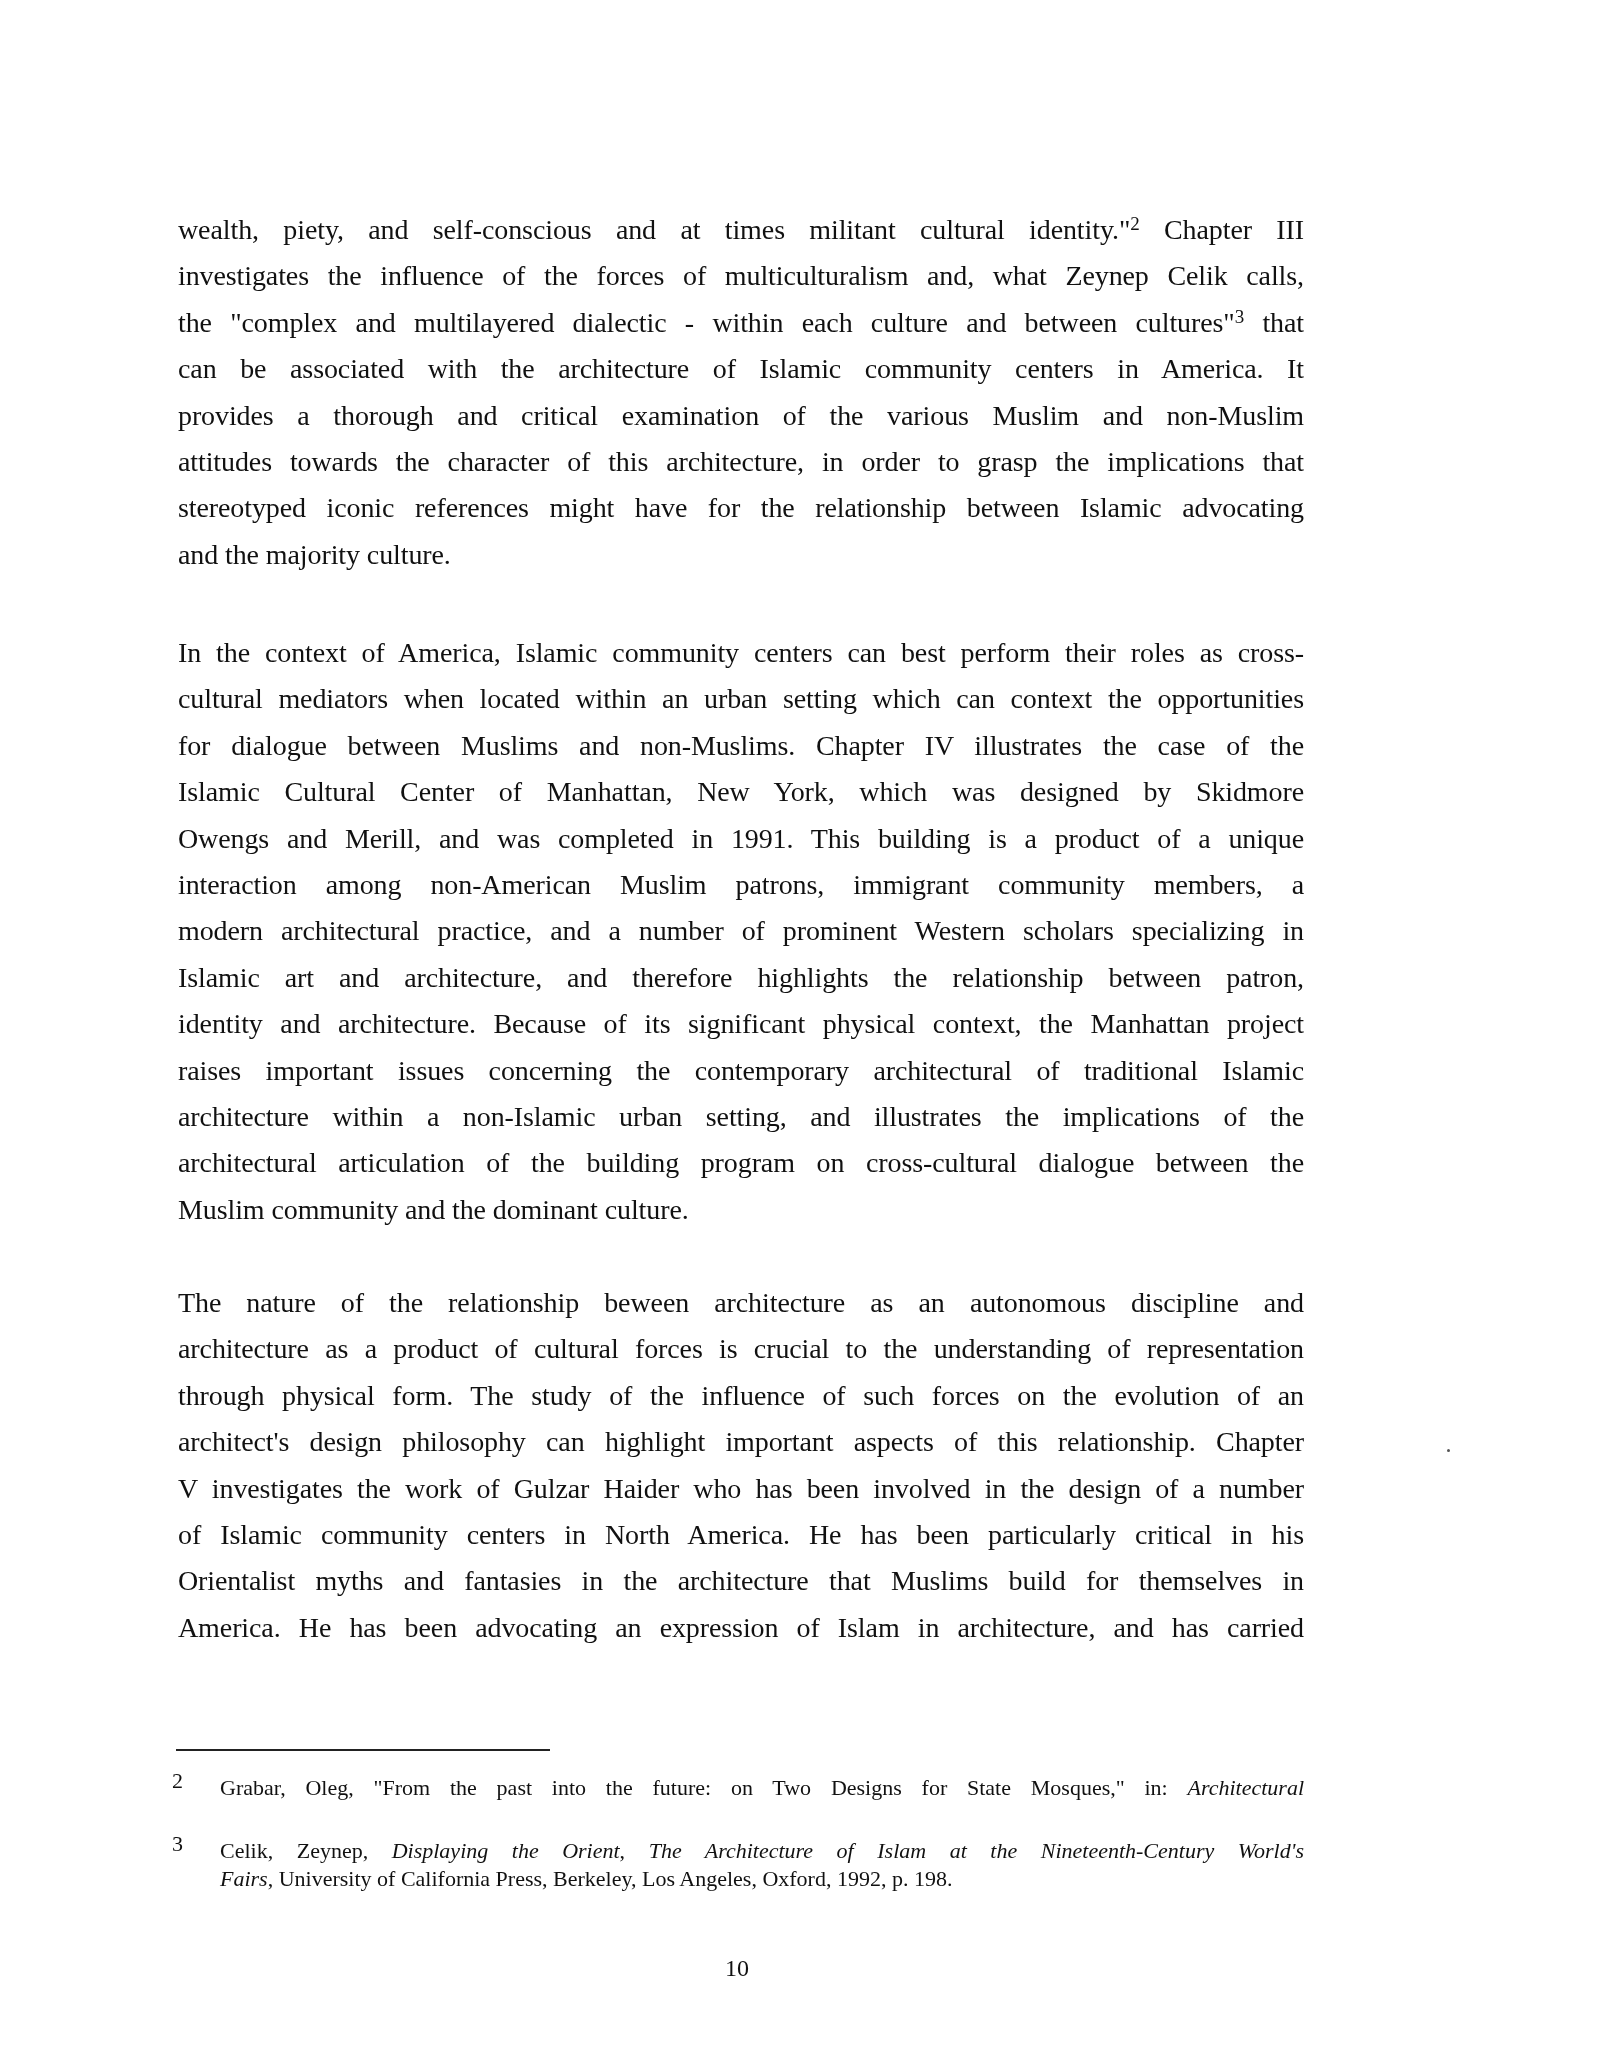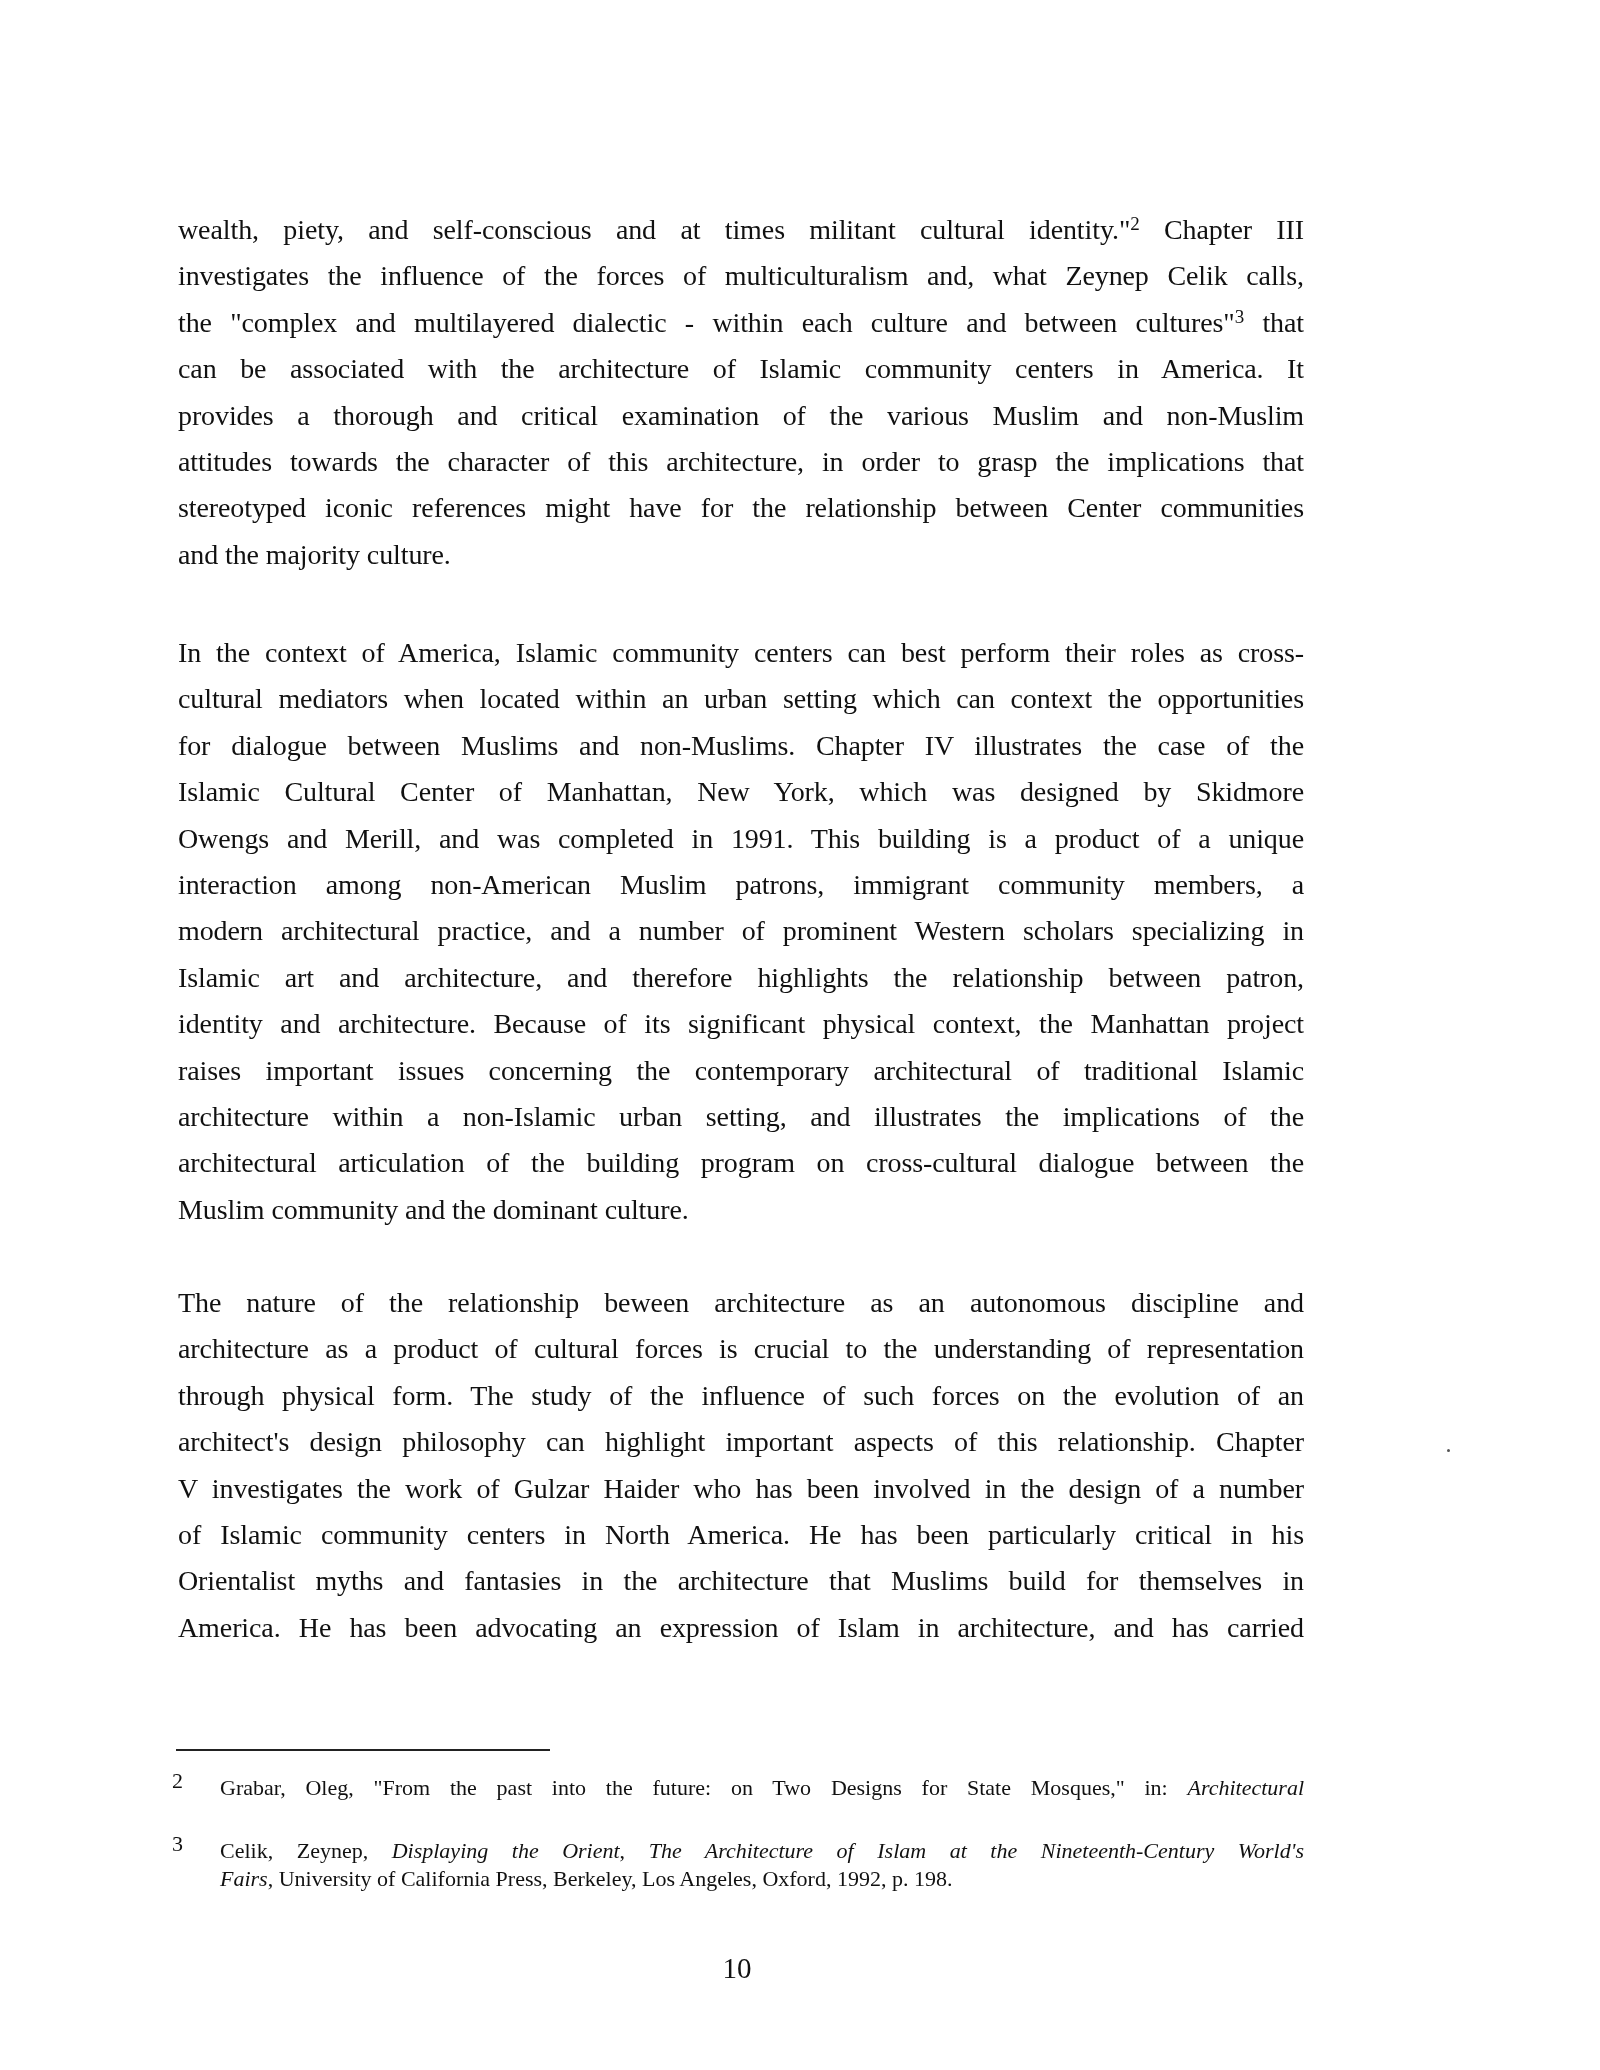--- a/index.html
+++ b/index.html
@@ -16,36 +16,36 @@
   }
   .line.last { text-align-last: left; }
   sup { font-size: 19px; line-height: 0; vertical-align: 9px; }
   .rule { position: absolute; left: 176px; top: 1741px; width: 374px; height: 0; border-top: 2px solid #222; }
   .fn { position: absolute; left: 172px; width: 1132px; font-size: 22px; }
   .fn-num { position: absolute; left: 0; top: -6px; font-size: 22px; width: 20px; }
   .fn-body { position: absolute; left: 48px; width: 1084px; }
   .fn-line { display: block; height: 28px; line-height: 28px; white-space: nowrap; text-align: justify; text-align-last: justify; }
   .fn-line.last { text-align-last: left; }
   .fn-line i { font-style: italic; }
-  .page-num { position: absolute; left: 700px; width: 74px; top: 1940px; text-align: center; font-size: 29px; line-height: 40px; }
+  .page-num { position: absolute; left: 700px; width: 74px; top: 1940px; text-align: center; font-size: 24px; line-height: 40px; }
   .speck { position: absolute; left: 1447px; top: 1441px; width: 3px; height: 3px; background: #555; border-radius: 50%; }
 </style>
 </head>
 <body>
 
 <div class="page">
 
   <div class="para" style="top:199px;">
     <span class="line"><span>wealth, piety, and self-conscious and at times militant cultural identity."</span><sup>2</sup><span> Chapter III</span></span>
     <span class="line">investigates the influence of the forces of multiculturalism and, what Zeynep Celik calls,</span>
     <span class="line"><span>the "complex and multilayered dialectic - within each culture and between cultures"</span><sup>3</sup><span> that</span></span>
     <span class="line">can be associated with the architecture of Islamic community centers in America. It</span>
     <span class="line">provides a thorough and critical examination of the various Muslim and non-Muslim</span>
     <span class="line">attitudes towards the character of this architecture, in order to grasp the implications that</span>
-    <span class="line">stereotyped iconic references might have for the relationship between Center communities</span>
+    <span class="line">stereotyped iconic references might have for the relationship between Islamic advocating</span>
     <span class="line last">and the majority culture.</span>
   </div>
 
   <div class="para" style="top:622px;">
     <span class="line">In the context of America, Islamic community centers can best perform their roles as cross-</span>
     <span class="line">cultural mediators when located within an urban setting which can context the opportunities</span>
     <span class="line">for dialogue between Muslims and non-Muslims. Chapter IV illustrates the case of the</span>
     <span class="line">Islamic Cultural Center of Manhattan, New York, which was designed by Skidmore</span>
     <span class="line">Owengs and Merill, and was completed in 1991. This building is a product of a unique</span>
     <span class="line">interaction among non-American Muslim patrons, immigrant community members, a</span>

